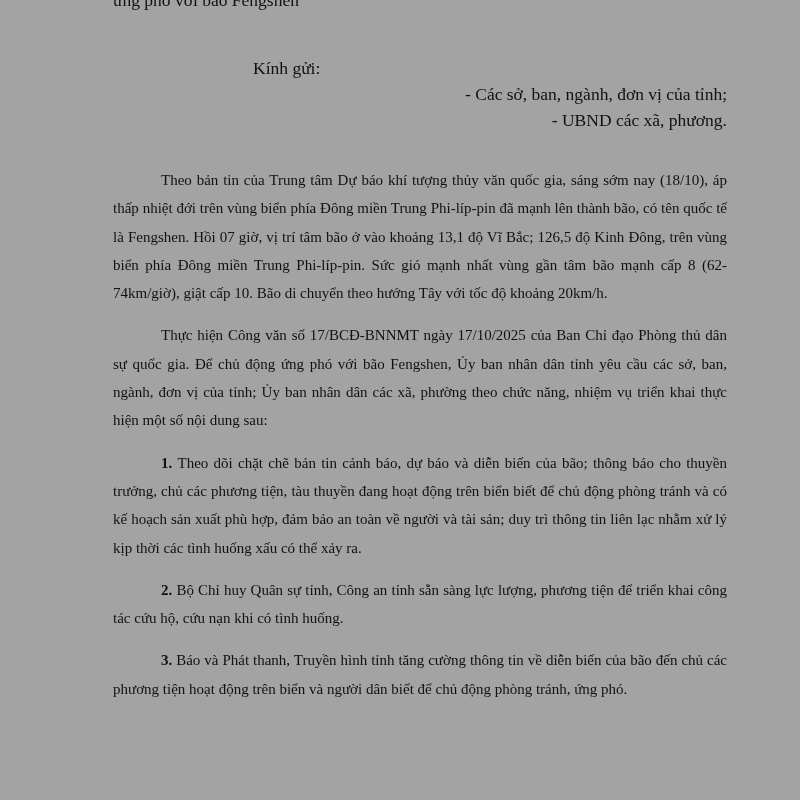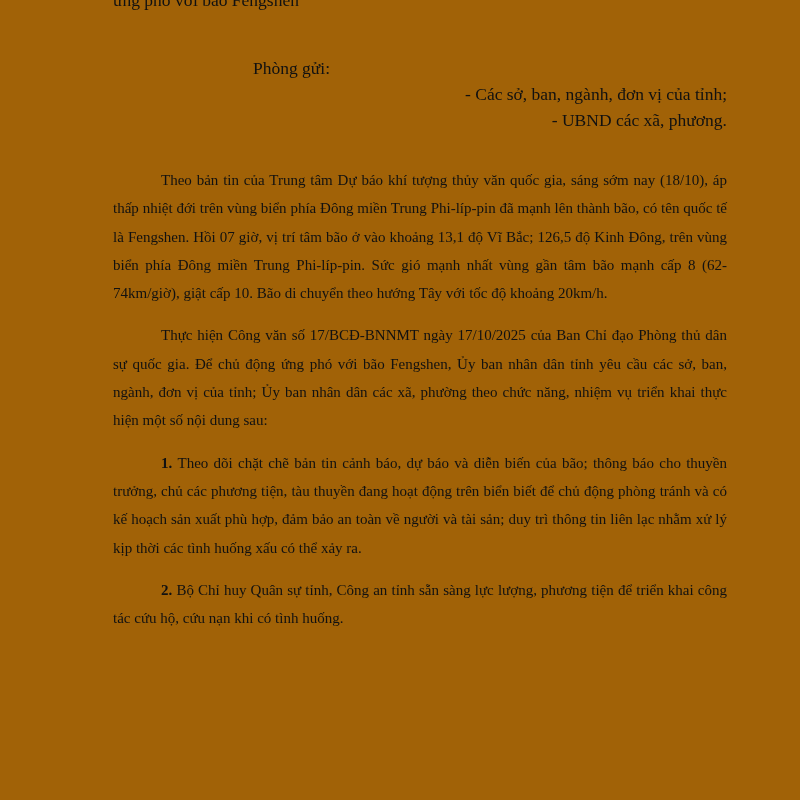--- a/index.html
+++ b/index.html
@@ -13,21 +13,21 @@
     overflow: hidden;
     font-family: "Liberation Serif", "DejaVu Serif", serif;
     color: #111111;
     -webkit-font-smoothing: antialiased;
   }
 
   .page {
     position: relative;
     width: 800px;
     height: 800px;
-    background: #a16207;
+    background: #a3a3a3;
     box-sizing: border-box;
   }
 
   
   .doc-body {
     position: absolute;
     left: 113px;
     top: 0;
     width: 614px;
   }
@@ -81,37 +81,40 @@
 
 <div class="page">
   <div class="doc-body">
 
     <div class="header-cont">
       <span class="clipped-line">ứng phó với bão Fengshen</span>
     </div>
 
     <div class="spacer-a"></div>
 
-    <div class="salutation">Phòng gửi:</div>
+    <div class="salutation">Kính gửi:</div>
 
     <div class="recipients">
       <div>- Các sở, ban, ngành, đơn vị của tỉnh;</div>
       <div>- UBND các xã, phương.</div>
     </div>
 
     <div class="spacer-b"></div>
 
     <p class="para">Theo bản tin của Trung tâm Dự báo khí tượng thủy văn quốc gia, sáng sớm nay (18/10), áp thấp nhiệt đới trên vùng biển phía Đông miền Trung Phi-líp-pin đã mạnh lên thành bão, có tên quốc tế là Fengshen. Hồi 07 giờ, vị trí tâm bão ở vào khoảng 13,1 độ Vĩ Bắc; 126,5 độ Kinh Đông, trên vùng biển phía Đông miền Trung Phi-líp-pin. Sức gió mạnh nhất vùng gần tâm bão mạnh cấp 8 (62-74km/giờ), giật cấp 10. Bão di chuyển theo hướng Tây với tốc độ khoảng 20km/h.</p>
 
     <p class="para">Thực hiện Công văn số 17/BCĐ-BNNMT ngày 17/10/2025 của Ban Chỉ đạo Phòng thủ dân sự quốc gia. Để chủ động ứng phó với bão Fengshen, Ủy ban nhân dân tỉnh yêu cầu các sở, ban, ngành, đơn vị của tỉnh; Ủy ban nhân dân các xã, phường theo chức năng, nhiệm vụ triển khai thực hiện một số nội dung sau:</p>
 
     <p class="para">
       <span class="num">1. </span><span>Theo dõi chặt chẽ bản tin cảnh báo, dự báo và diễn biến của bão; thông báo cho thuyền trưởng, chủ các phương tiện, tàu thuyền đang hoạt động trên biển biết để chủ động phòng tránh và có kế hoạch sản xuất phù hợp, đảm bảo an toàn về người và tài sản; duy trì thông tin liên lạc nhằm xử lý kịp thời các tình huống xấu có thể xảy ra.</span>
     </p>
 
     <p class="para">
       <span class="num">2. </span><span>Bộ Chỉ huy Quân sự tỉnh, Công an tỉnh sẵn sàng lực lượng, phương tiện để triển khai công tác cứu hộ, cứu nạn khi có tình huống.</span>
     </p>
 
+    <p class="para">
+      <span class="num">3. </span><span>Báo và Phát thanh, Truyền hình tỉnh tăng cường thông tin về diễn biến của bão đến chủ các phương tiện hoạt động trên biển và người dân biết để chủ động phòng tránh, ứng phó.</span>
+    </p>
 
 
   </div>
 </div>
 
 </body></html>

